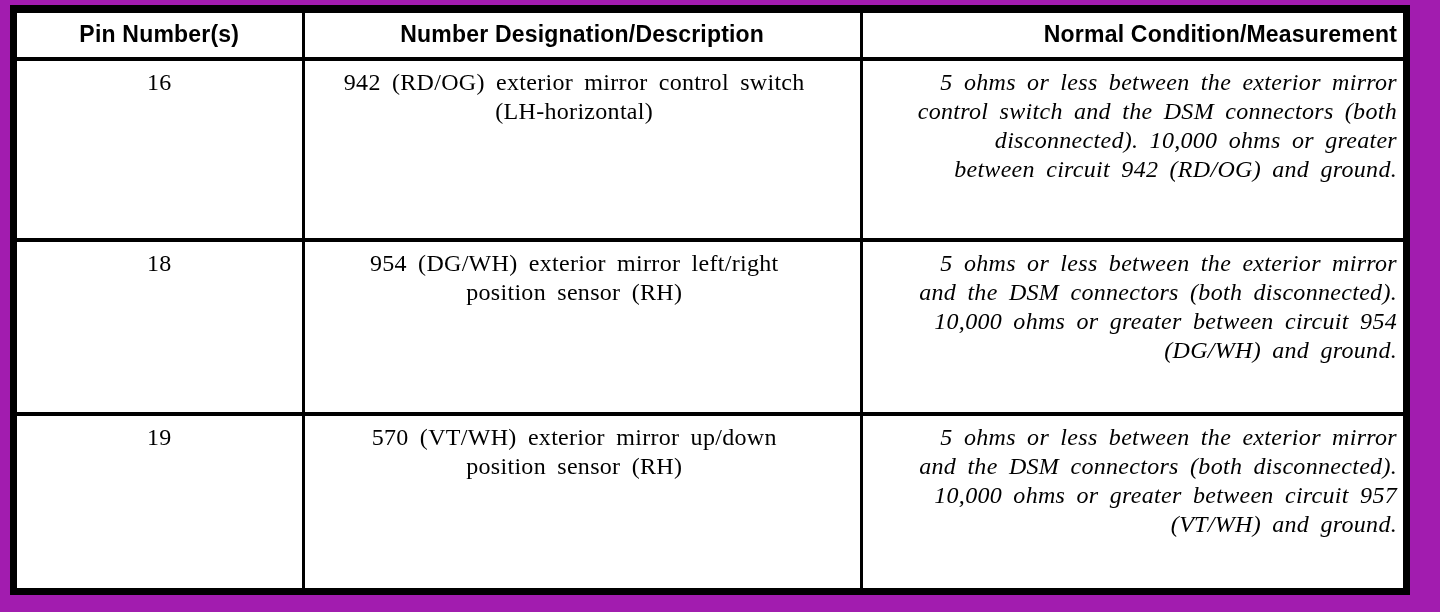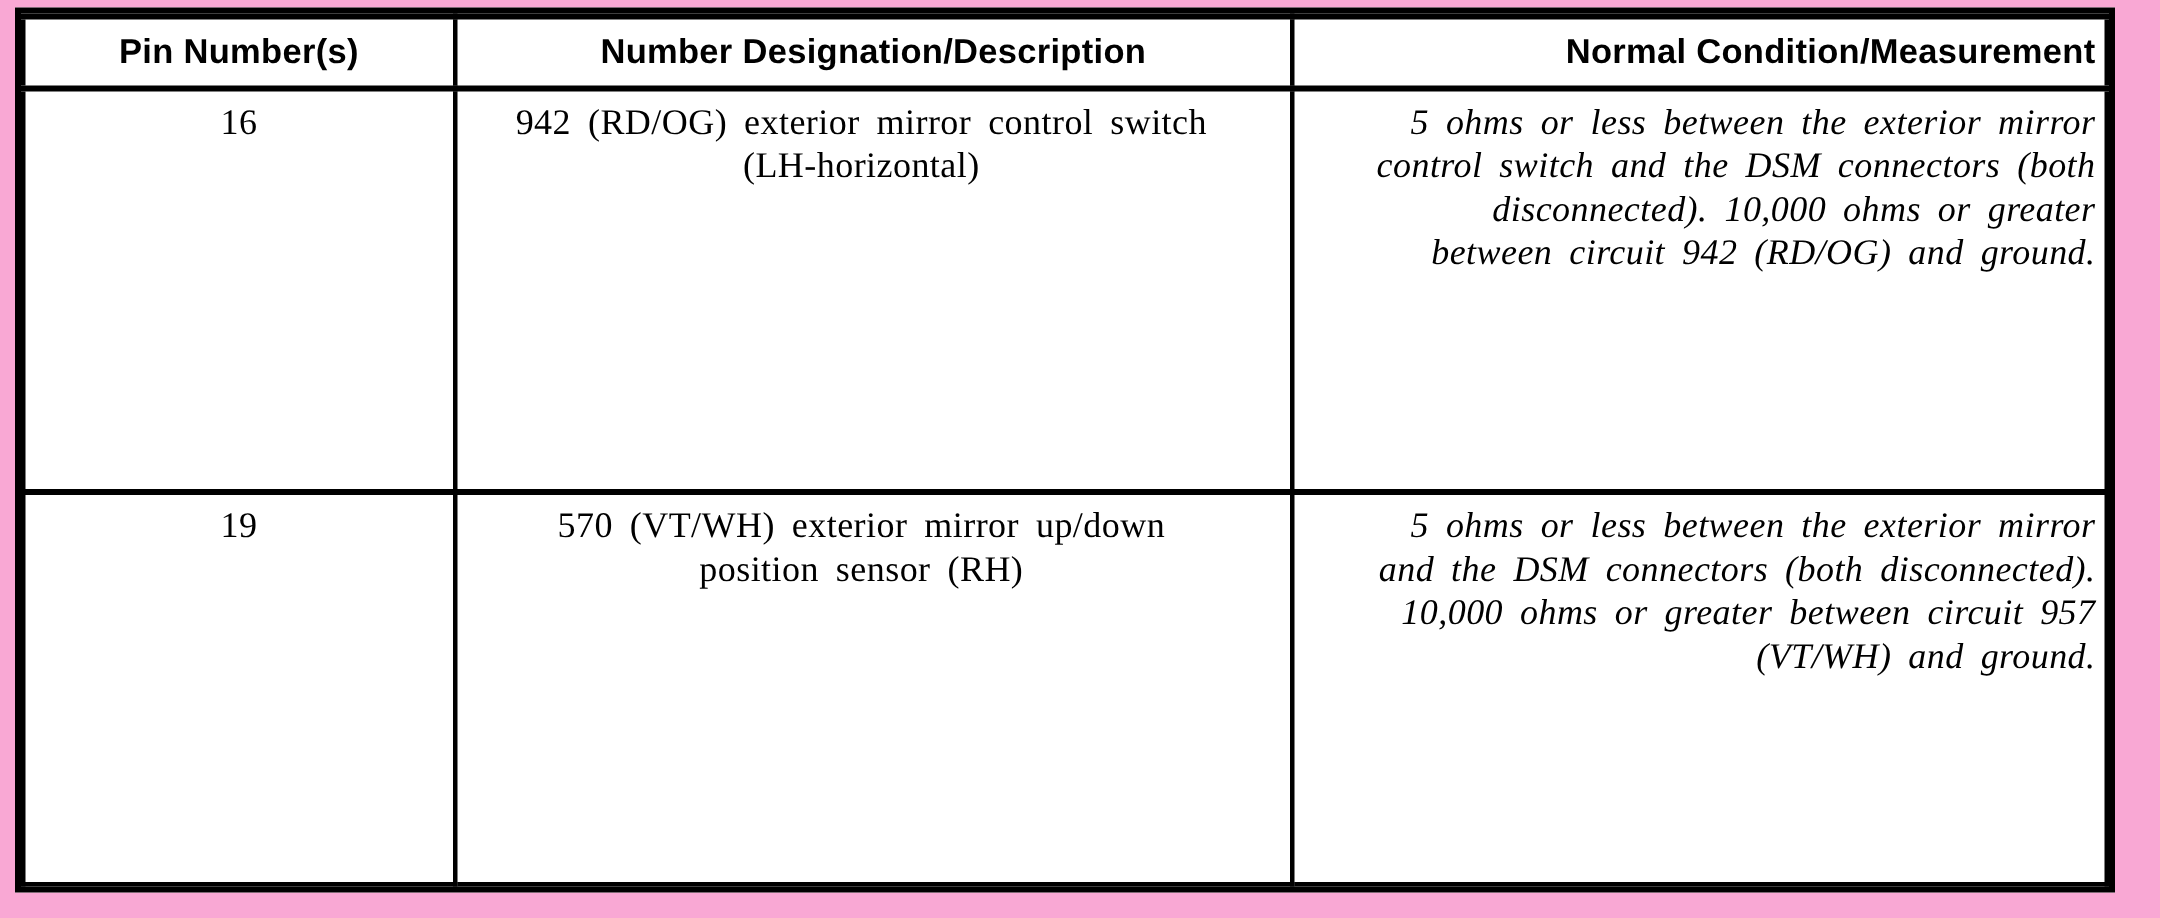--- a/index.html
+++ b/index.html
@@ -4,21 +4,21 @@
 <style>
   html, body {
     margin: 0;
     padding: 0;
     background: #ffffff;
   }
   .page {
     position: relative;
     width: 1440px;
     height: 612px;
-    background: #f9a8d4;
+    background: #a21caf;
     overflow: hidden;
   }
   .table-wrap {
     position: absolute;
     left: 10px;
     top: 5px;
     width: 1400px;
     height: 590px;
     border: 4px solid #000000;
     background: #ffffff;
@@ -95,20 +95,29 @@
       <tbody>
         <tr class="row-1">
           <td class="cell-pin">16</td>
           <td class="cell-circuit">942 (RD/OG) exterior mirror control switch
 (LH-horizontal)</td>
           <td class="cell-normal">5 ohms or less between the exterior mirror
 control switch and the DSM connectors (both
 disconnected). 10,000 ohms or greater
 between circuit 942 (RD/OG) and ground.</td>
         </tr>
+        <tr class="row-2">
+          <td class="cell-pin">18</td>
+          <td class="cell-circuit">954 (DG/WH) exterior mirror left/right
+position sensor (RH)</td>
+          <td class="cell-normal">5 ohms or less between the exterior mirror
+and the DSM connectors (both disconnected).
+10,000 ohms or greater between circuit 954
+(DG/WH) and ground.</td>
+        </tr>
         <tr class="row-3">
           <td class="cell-pin">19</td>
           <td class="cell-circuit">570 (VT/WH) exterior mirror up/down
 position sensor (RH)</td>
           <td class="cell-normal">5 ohms or less between the exterior mirror
 and the DSM connectors (both disconnected).
 10,000 ohms or greater between circuit 957
 (VT/WH) and ground.</td>
         </tr>
       </tbody>

